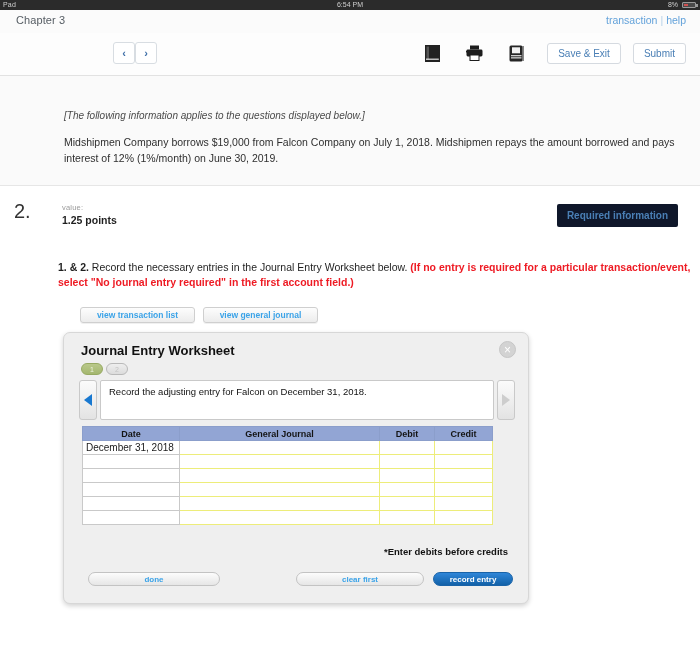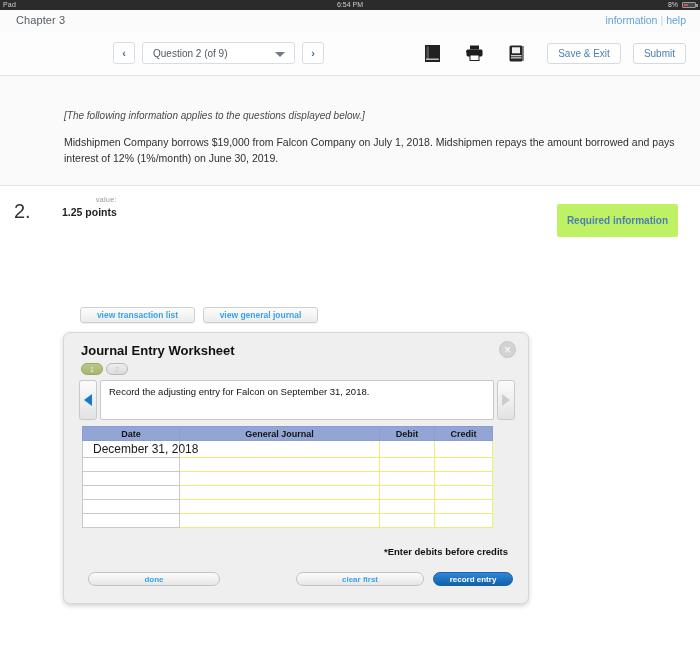--- a/index.html
+++ b/index.html
@@ -82,27 +82,27 @@
   .info-italic {
     position:absolute; left:64px; top:34px; font-size:10px; font-style:italic; color:#4a4a4a;
   }
   .info-body {
     position:absolute; left:64px; top:58px; width:628px;
     font-size:10.5px; color:#2f2f2f; line-height:16px;
   }
 
   
   .qnum { position:absolute; left:14px; top:200px; font-size:20px; color:#333; }
-  .qvaluewrap { position:absolute; left:62px; top:195px;text-align:right; }
+  .qvaluewrap { position:absolute; left:62px; top:203px; }
   .qvalue-lbl { font-size:7.5px; color:#9a9a9a; letter-spacing:.2px; }
   .qvalue-num { font-size:10.5px; color:#1f1f1f; font-weight:bold; margin-top:2px; }
   .reqinfo {
     position:absolute; right:22px; top:204px;
-    background:#bef264; color:#4a7fb5; font-size:10px; font-weight:bold;
-    padding:11px 10px; border-radius:2px; white-space:nowrap;
+    background:#0f172a; color:#4a7fb5; font-size:10px; font-weight:bold;
+    padding:6px 10px; border-radius:2px; white-space:nowrap;
   }
 
   .prompt {
     position:absolute; left:58px; top:260px; width:640px;
     font-size:10.5px; line-height:15px; color:#1f1f1f;
   }
   .prompt b { font-weight:bold; }
   .prompt .red { color:#ee1b24; font-weight:bold; }
 
   
@@ -159,21 +159,21 @@
     position:absolute; left:18px; top:93px; width:410px;
     border-collapse:collapse; table-layout:fixed;
   }
   .jtable th {
     background:#92a5d4; border:1px solid #8b9ecb;
     font-size:9px; font-weight:bold; color:#141414; height:14px;
   }
   .jtable td { height:14px; border:1px solid #c9c9c9; background:#fff; }
   .jtable td.inputcell { border:1px solid #eded7a; background:#fff; }
   .jtable td.datecell {
-    font-size:12px; color:#1a1a1a; padding-left:10px; white-space:nowrap;
+    font-size:10px; color:#1a1a1a; padding-left:3px; white-space:nowrap;
   }
   .col-date{width:97px;} .col-gj{width:200px;} .col-deb{width:55px;} .col-cre{width:58px;}
 
   .debitnote {
     position:absolute; right:20px; top:213px;
     font-size:9.5px; color:#111; font-weight:bold;
   }
 
   .panel-footer { position:absolute; left:0; bottom:16px; width:466px; height:15px; }
   .fbtn {
@@ -201,31 +201,27 @@
     <span class="sb-center">6:54 PM</span>
     <span class="sb-right">
       <span>8%</span>
       <span class="sb-batt"><i></i></span>
     </span>
   </div>
 
   <div class="chapter-bar">
     <div class="chapter-title">Chapter 3</div>
     <div class="helplinks">
-      <span class="lnk">information</span><span class="sep">|</span><span class="lnk">help</span>
+      <span class="lnk">transaction</span><span class="sep">|</span><span class="lnk">help</span>
     </div>
   </div>
 
   <div class="toolbar">
     <div class="navgroup">
       <div class="navbtn">‹</div>
-      <div class="qselect">
-        <span class="qlabel">Question 2 (of 9)</span>
-        <span class="caret"></span>
-      </div>
       <div class="navbtn">›</div>
     </div>
 
     <div class="tools">
       <div class="ticon">
         <svg width="15" height="17" viewBox="0 0 15 17" aria-hidden="true">
           <rect x="0.5" y="0.5" width="14" height="16" fill="#222" stroke="#222"></rect>
           <rect x="1.5" y="1.5" width="2.5" height="13" fill="#555"></rect>
           <rect x="1" y="13.6" width="12.8" height="1.2" fill="#e8e8e8"></rect>
         </svg>
@@ -257,40 +253,43 @@
     <div class="info-body">Midshipmen Company borrows $19,000 from Falcon Company on July 1, 2018. Midshipmen repays the amount borrowed and pays interest of 12% (1%/month) on June 30, 2019.</div>
   </div>
 
   <div class="qnum">2.</div>
   <div class="qvaluewrap">
     <div class="qvalue-lbl">value:</div>
     <div class="qvalue-num">1.25 points</div>
   </div>
   <div class="reqinfo">Required information</div>
 
+  <div class="prompt">
+    <b>1. &amp; 2.</b><span> Record the necessary entries in the Journal Entry Worksheet below. </span><span class="red">(If no entry is required for a particular transaction/event, select "No journal entry required" in the first account field.)</span>
+  </div>
 
   <div class="tabrow">
     <div class="tabbtn">view transaction list</div>
     <div class="tabbtn">view general journal</div>
   </div>
 
   <div class="panel">
     <div class="panel-title">Journal Entry Worksheet</div>
     <div class="panel-close">×</div>
 
     <div class="pills">
       <div class="pill active">1</div>
       <div class="pill idle">2</div>
     </div>
 
     <div class="recordnav">
       <div class="arrowbox">
           <span class="arrow-l"></span>
         </div>
-      <div class="recordtext">Record the adjusting entry for Falcon on September 31, 2018.</div>
+      <div class="recordtext">Record the adjusting entry for Falcon on December 31, 2018.</div>
       <div class="arrowbox">
           <span class="arrow-r"></span>
         </div>
     </div>
 
     <table class="jtable">
       <colgroup>
           <col class="col-date">
           <col class="col-gj">
           <col class="col-deb">

